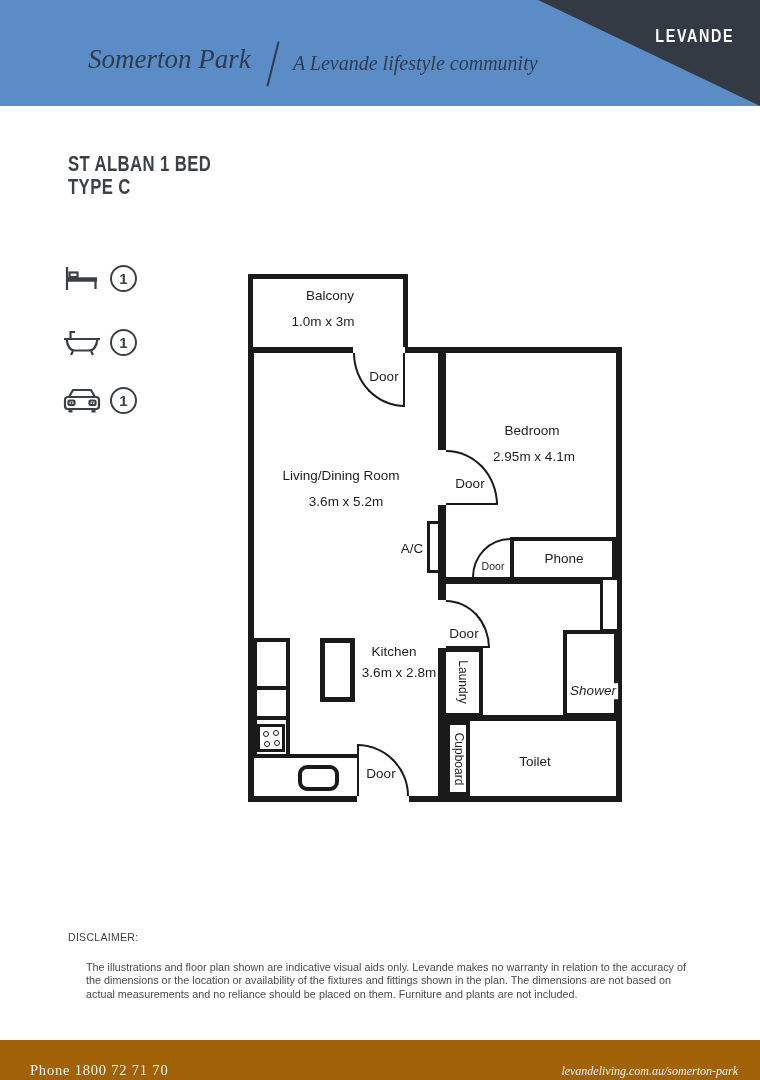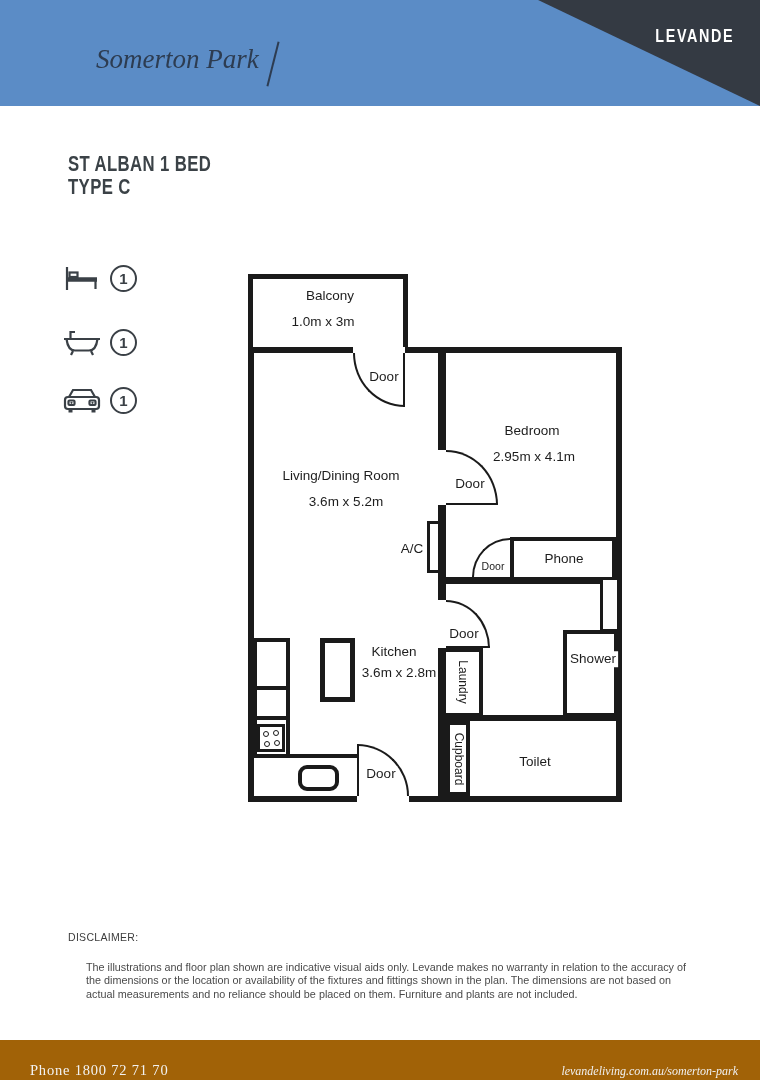--- a/index.html
+++ b/index.html
@@ -7,21 +7,21 @@
         font-family:"Liberation Sans","DejaVu Sans",sans-serif;}
   .abs{position:absolute;box-sizing:border-box;}
 
   
   #banner{left:0;top:0;width:760px;height:106px;background:#5b8cc6;}
   #corner{left:0;top:0;width:760px;height:106px;background:#343a43;
           clip-path:polygon(70.8% 0,100% 0,100% 100%);}
   #brand{right:26px;top:26px;color:#fff;font-weight:700;font-size:17.5px;
          letter-spacing:2px;transform:scaleX(.82);transform-origin:right center;z-index:3;}
   #community{left:88px;top:44px;font-family:"Liberation Serif","DejaVu Serif",serif;
-             font-style:italic;font-size:27px;color:#2d3c51;z-index:2;margin-left:8px;}
+             font-style:italic;font-size:27px;color:#2d3c51;z-index:2;}
   #slash{left:272px;top:41px;width:2.4px;height:46px;background:#2d3c51;
          transform:rotate(14deg);z-index:2;}
   #tagline{left:293px;top:52px;font-family:"Liberation Serif","DejaVu Serif",serif;
            font-style:italic;font-size:20px;color:#2d3c51;z-index:2;}
 
   
   #plan-title{left:68px;top:153px;font-weight:700;font-size:22px;line-height:22.5px;
               color:#3b4247;letter-spacing:.5px;transform:scaleX(.76);transform-origin:left top;}
 
   
@@ -59,20 +59,21 @@
 </style>
 </head>
 <body>
 
 <div id="page">
 
   <div id="banner" class="abs"></div>
   <div id="corner" class="abs"></div>
   <div id="community" class="abs">Somerton Park</div>
   <div id="slash" class="abs"></div>
+  <div id="tagline" class="abs">A Levande lifestyle community</div>
   <div id="brand" class="abs">LEVANDE</div>
 
   <div id="plan-title" class="abs">
     <div>ST ALBAN 1 BED</div>
     <div>TYPE C</div>
   </div>
 
   <div class="abs feat-row" style="left:62px;top:262px;">
     <span class="feat-icon">
       <svg width="40" height="30" viewBox="0 0 40 30" fill="none" stroke="#3a4046" stroke-width="2.2">
@@ -158,21 +159,21 @@
     <div class="plabel" style="left:93px;top:202px;">Living/Dining Room</div>
     <div class="plabel" style="left:98px;top:228px;">3.6m x 5.2m</div>
     <div class="plabel" style="left:284px;top:157px;">Bedroom</div>
     <div class="plabel" style="left:286px;top:183px;">2.95m x 4.1m</div>
     <div class="plabel" style="left:222px;top:210px;">Door</div>
     <div class="plabel" style="left:164px;top:275px;">A/C</div>
     <div class="plabel small" style="left:245px;top:292px;">Door</div>
     <div class="plabel" style="left:316px;top:285px;">Phone</div>
     <div class="plabel" style="left:216px;top:360px;">Door</div>
     <div class="plabel vert" style="left:214px;top:408px;">Laundry</div>
-    <div class="plabel" style="left:345px;top:385px;">Shower</div>
+    <div class="plabel" style="left:345px;top:417px;font-style:italic;">Shower</div>
     <div class="plabel" style="left:146px;top:378px;">Kitchen</div>
     <div class="plabel" style="left:151px;top:399px;">3.6m x 2.8m</div>
     <div class="plabel" style="left:133px;top:500px;">Door</div>
     <div class="plabel vert" style="left:210px;top:485px;">Cupboard</div>
     <div class="plabel" style="left:287px;top:488px;">Toilet</div>
   </div>
 
   <div id="disclaimer" class="abs">
     <h5>DISCLAIMER:</h5>
     <p>The illustrations and floor plan shown are indicative visual aids only. Levande makes no warranty in relation to the accuracy of the dimensions or the location or availability of the fixtures and fittings shown in the plan. The dimensions are not based on actual measurements and no reliance should be placed on them. Furniture and plants are not included.</p>

